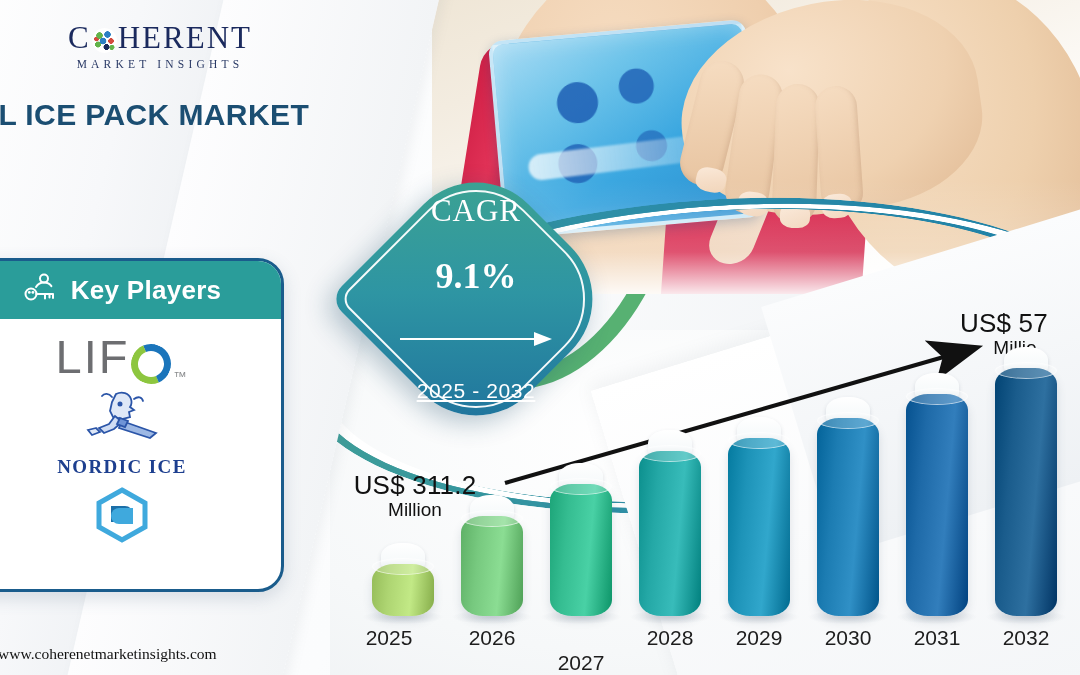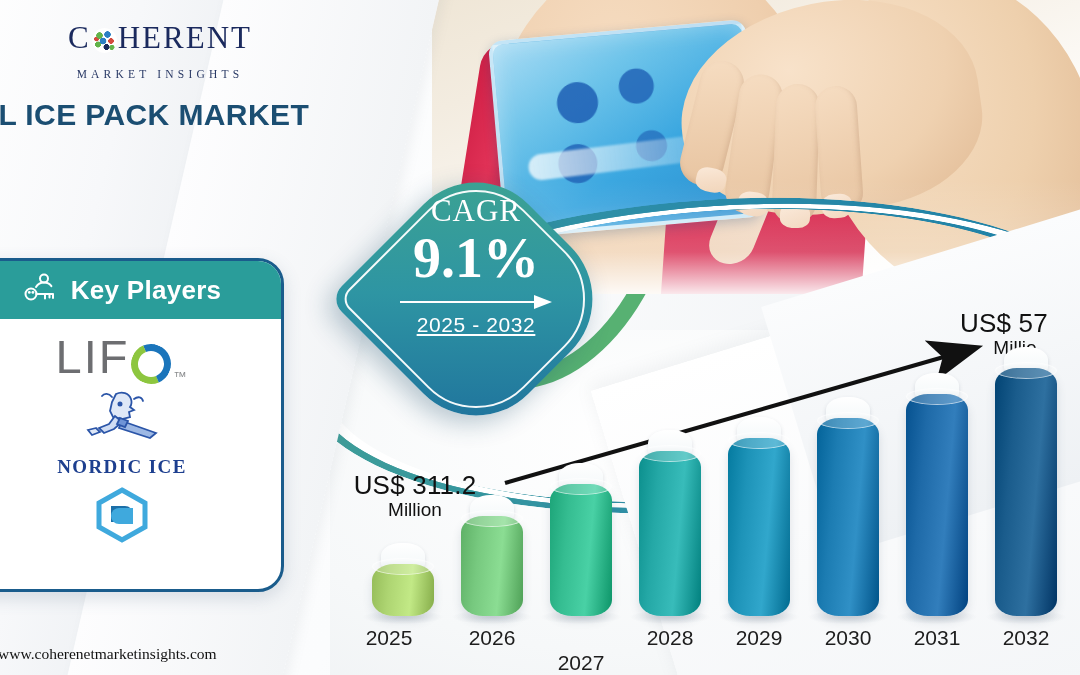--- a/index.html
+++ b/index.html
@@ -165,21 +165,21 @@
       radial-gradient(circle at 76% 52%,#d34a3e 0 2.6px,transparent 3px),
       radial-gradient(circle at 44% 52%,#2b7fc4 0 3.2px,transparent 3.6px),
       radial-gradient(circle at 24% 66%,#62b34a 0 2.8px,transparent 3.2px),
       radial-gradient(circle at 58% 76%,#1b2a5e 0 2.8px,transparent 3.2px),
       radial-gradient(circle at 80% 78%,#62b34a 0 2.4px,transparent 2.8px),
       radial-gradient(circle at 18% 44%,#d34a3e 0 2.2px,transparent 2.6px);
     background-color:#fff;
   }
   .logo-sub{
     font-family:"Liberation Serif",serif;font-size:11.5px;letter-spacing:4.2px;
-    color:#2a3a66;margin-top:15px;white-space:nowrap;
+    color:#2a3a66;margin-top:5px;white-space:nowrap;
   }
 
   
   .title{
     position:absolute;left:-22px;top:98px;width:420px;
     font-size:30px;font-weight:bold;color:#1b4e72;letter-spacing:.4px;
     white-space:nowrap;
   }
 
   
@@ -189,25 +189,25 @@
     transform:rotate(45deg);
     background:linear-gradient(135deg,#3fa58f 0%,#2e95a3 48%,#1d6e9c 100%);
     box-shadow:0 10px 26px rgba(20,70,100,.30);
   }
   .cagr-ring{
     position:absolute;inset:7px;border:2.5px solid rgba(255,255,255,.95);
     border-radius:68px 68px 68px 14px;
   }
   .cagr-inner{
     position:absolute;left:372px;top:195px;width:208px;height:208px;
-    display:flex;flex-direction:column;align-items:center;justify-content:flex-start;
+    display:flex;flex-direction:column;align-items:center;justify-content:space-between;
     color:#fff;text-align:center;
   }
   .cagr-label{font-family:"Liberation Serif",serif;font-size:31px;letter-spacing:1px;line-height:1;}
-  .cagr-value{font-family:"Liberation Serif",serif;font-size:56px;font-weight:bold;line-height:1.1;margin-top:2px;}
+  .cagr-value{font-family:"Liberation Serif",serif;font-size:36px;font-weight:bold;line-height:1.1;margin-top:2px;}
   .cagr-arrow{position:relative;width:152px;height:14px;margin:5px 0 4px;}
   .cagr-arrow .shaft{position:absolute;left:0;top:6px;width:136px;height:2.6px;background:#fff;}
   .cagr-arrow .head{
     position:absolute;right:0;top:0;width:0;height:0;
     border-top:7px solid transparent;border-bottom:7px solid transparent;border-left:18px solid #fff;
   }
   .cagr-years{font-size:21px;letter-spacing:.6px;text-decoration:underline;}
 
   
   .kp-card{

